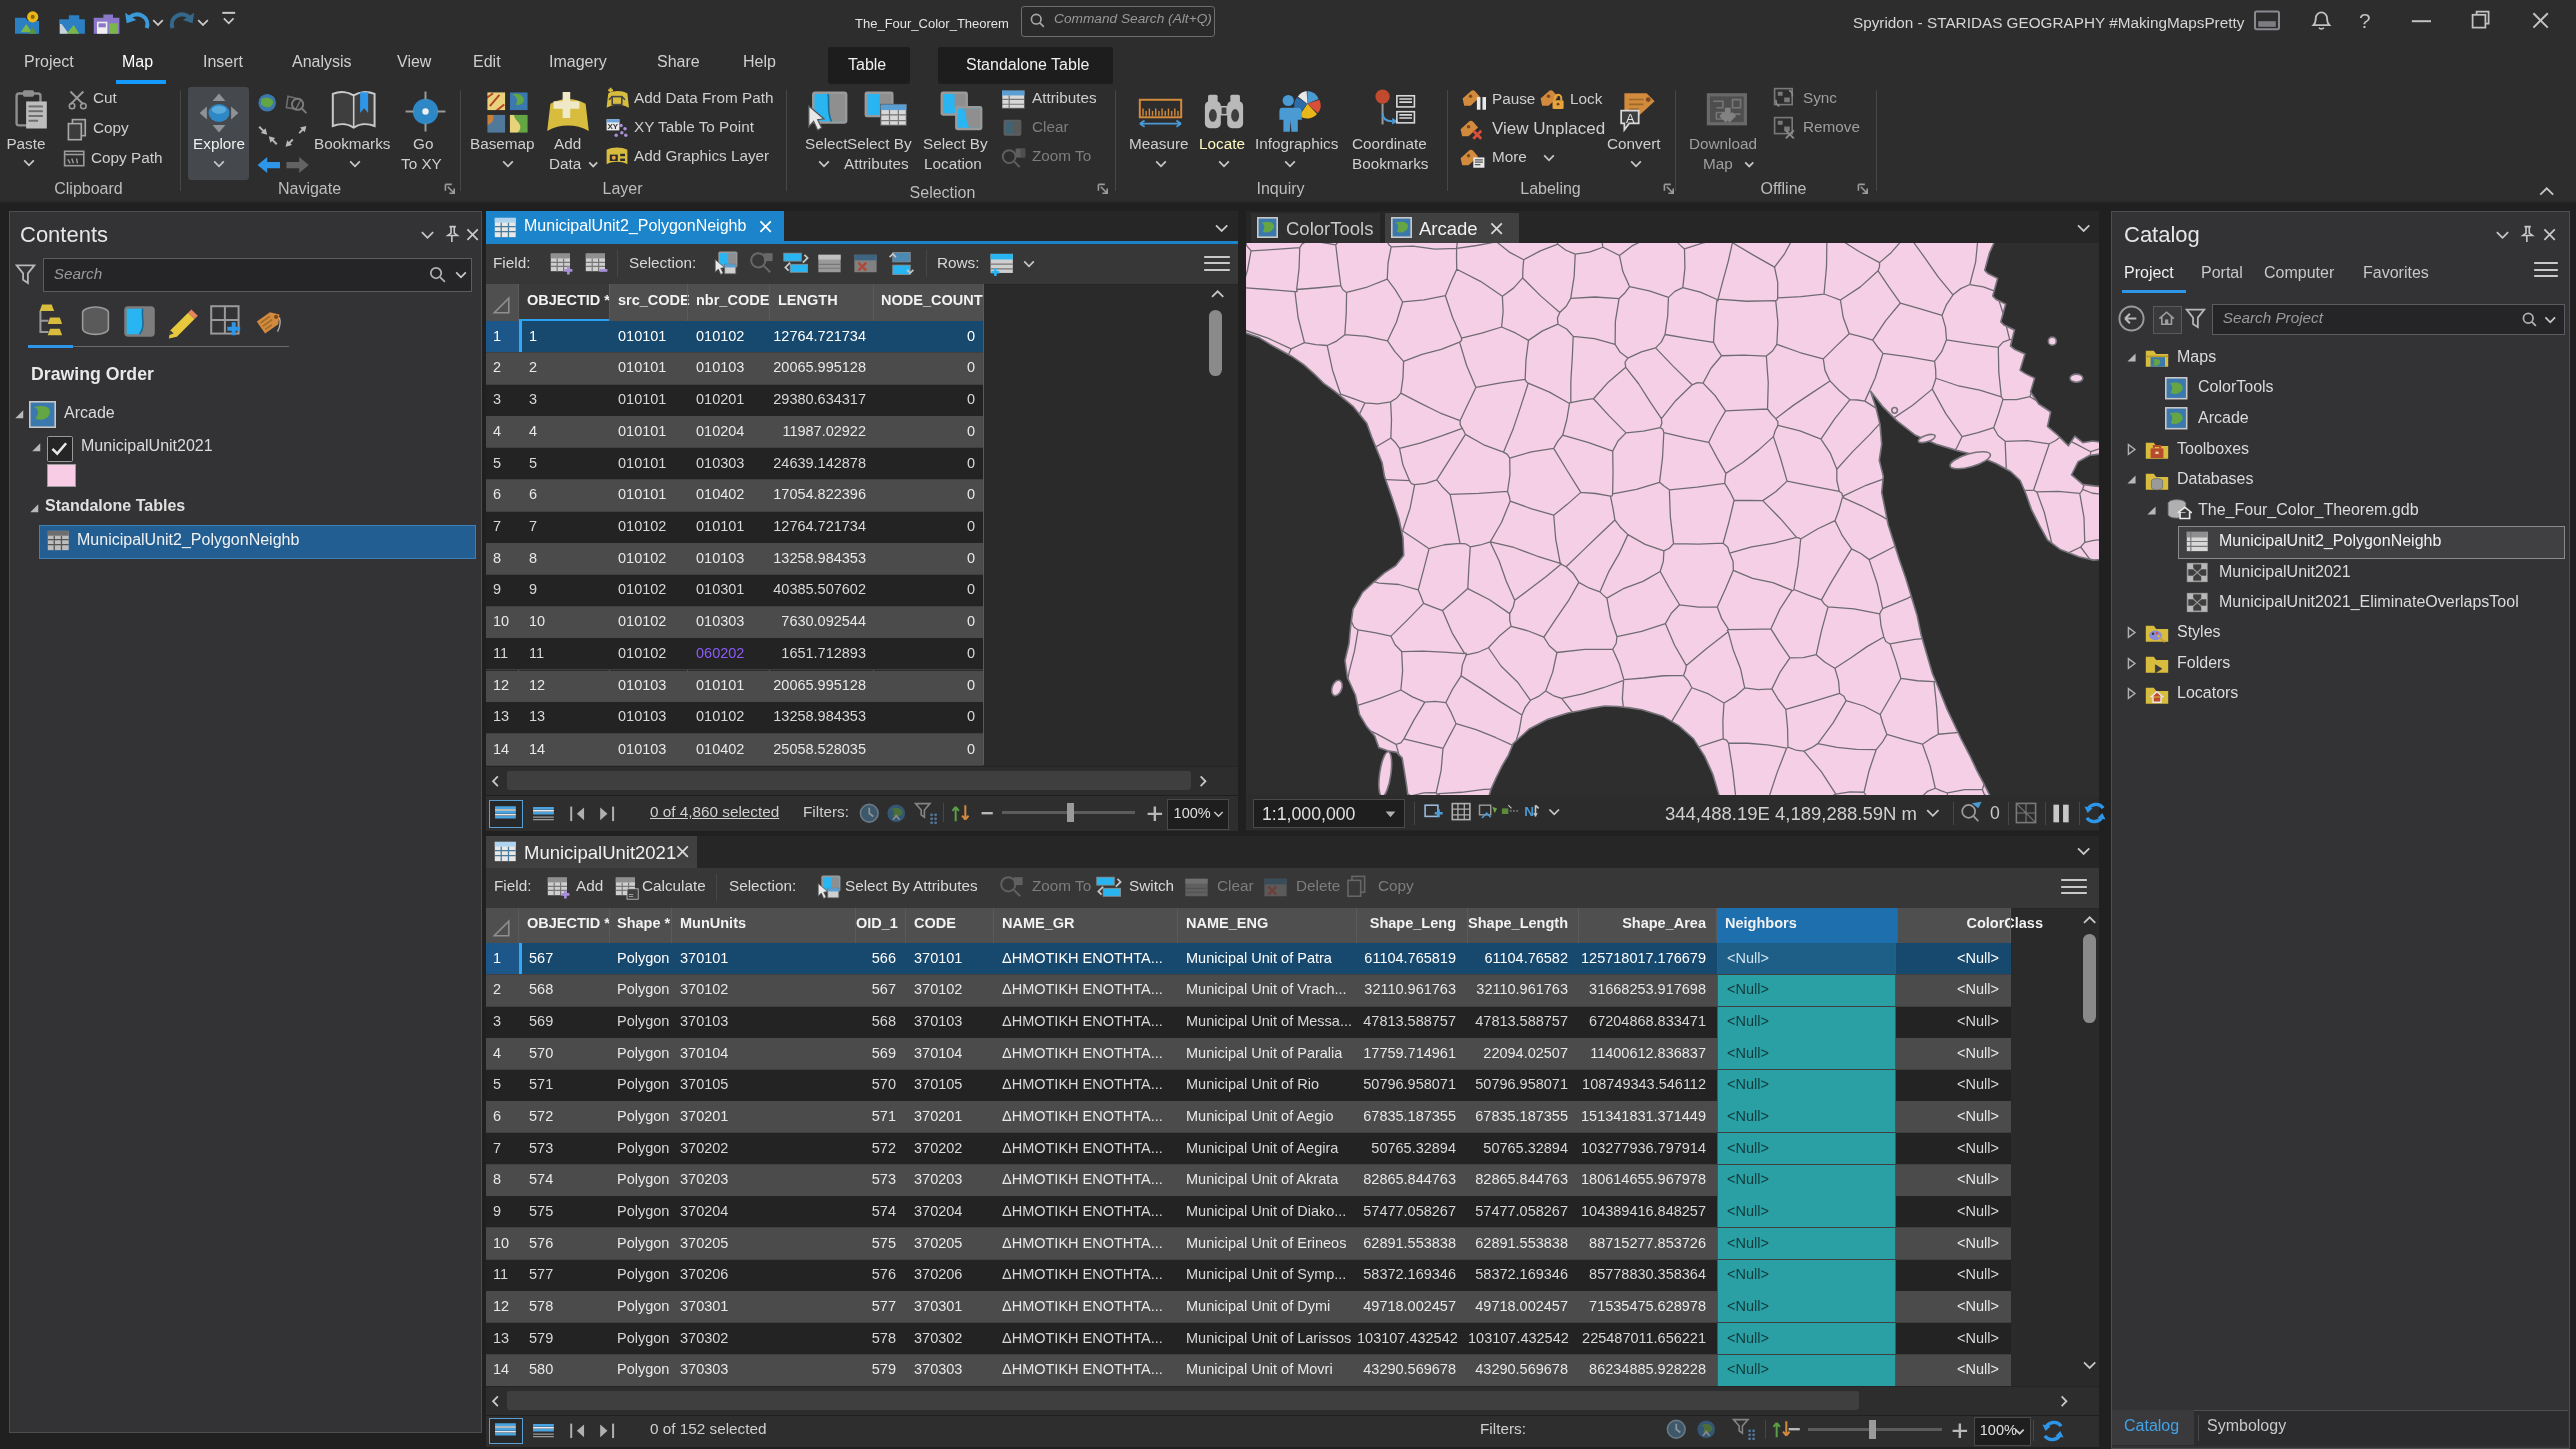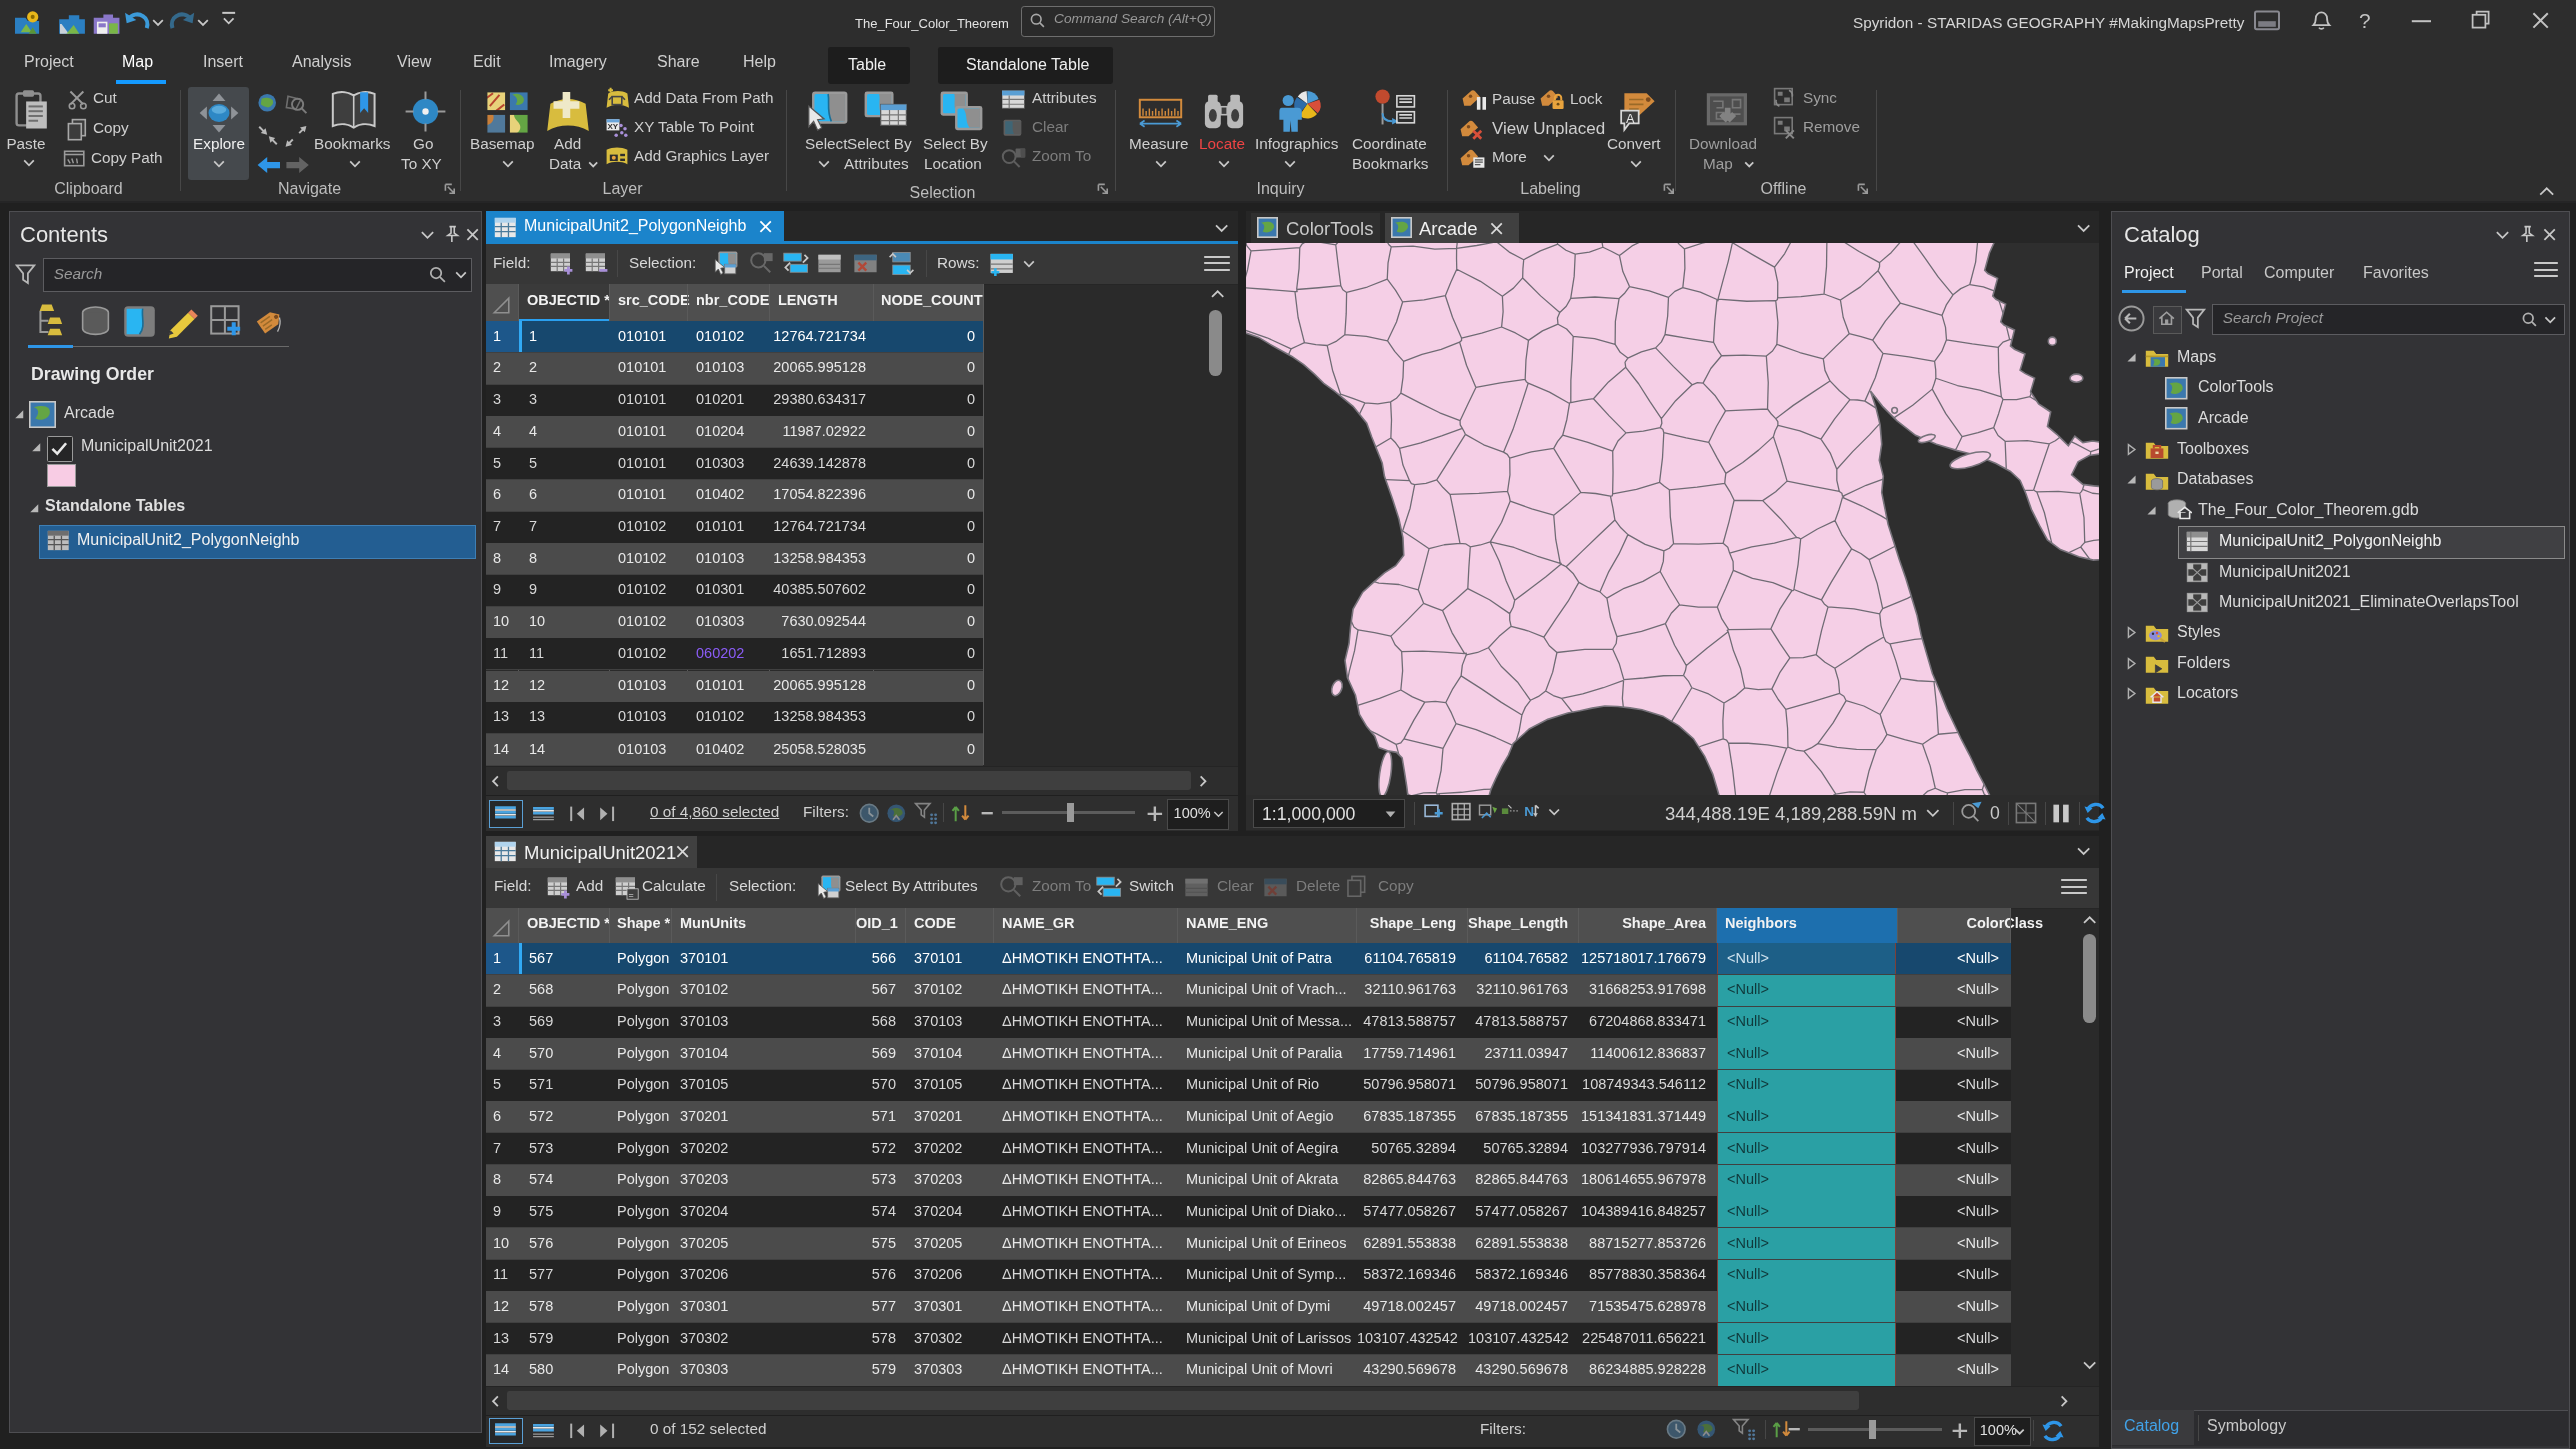--- a/index.html
+++ b/index.html
@@ -357,21 +357,21 @@
         <rect x="6" y="6" width="12" height="10" rx="2"></rect>
         <rect x="34" y="6" width="12" height="10" rx="2"></rect>
         <rect x="21" y="20" width="10" height="12"></rect>
       </g>
   <g fill="#3e3e3e">
         <ellipse cx="12" cy="32" rx="5" ry="8"></ellipse>
         <ellipse cx="40" cy="32" rx="5" ry="8"></ellipse>
         <rect x="23" y="22" width="6" height="8"></rect>
       </g>
 </svg>
-<div class="tx" style="left:1199px;top:135px;font-size:15.3px;color:#ef4444;">Locate</div>
+<div class="tx" style="left:1199px;top:135px;font-size:15.3px;color:#fef9c3;">Locate</div>
 <svg class="ico" style="left:1216px;top:159px" width="16" height="11.3" viewBox="0 0 20 14">
       <path d="M4,3 l6,6 6,-6" class="chev"></path>
     </svg>
 <svg class="ico" style="left:1277px;top:89px" width="48" height="47" viewBox="0 0 60 58">
   <g>
         <path d="M38,2 a16,16 0 0 1 14,10 l-14,6z" fill="#4a9ad4"></path>
         <path d="M53,13 a16,16 0 0 1 -2,17 l-13,-12z" fill="#d84f3a"></path>
         <path d="M50,31 a16,16 0 0 1 -22,2 l10,-15z" fill="#e8b71a"></path>
         <path d="M27,32 a16,16 0 0 1 -2,-22 l13,8z" fill="#2d6ca8"></path>
         <path d="M26,9 a16,16 0 0 1 11,-7 l1,16z" fill="#e8e8e8"></path>
@@ -1245,21 +1245,21 @@
 <div class="ab" style="left:1717px;top:1038px;width:179px;height:31px;background:#2aa0a4;border-left:1.6px solid #7e4038;border-right:1.6px solid #7e4038;box-sizing:border-box;"></div>
 <div class="tx" style="left:493px;top:1045px;font-size:14.5px;color:#e8e8e8;">4</div>
 <div class="tx" style="left:529px;top:1045px;font-size:14.5px;color:#e8e8e8;">570</div>
 <div class="tx" style="left:617px;top:1045px;font-size:14.5px;color:#e8e8e8;">Polygon</div>
 <div class="tx" style="left:680px;top:1045px;font-size:14.5px;color:#e8e8e8;">370104</div>
 <div class="tx" style="left:856px;top:1045px;width:40px;text-align:right;font-size:14.5px;color:#e8e8e8;">569</div>
 <div class="tx" style="left:914px;top:1045px;font-size:14.5px;color:#e8e8e8;">370104</div>
 <div class="tx" style="left:1002px;top:1045px;font-size:14.5px;color:#e8e8e8;">ΔΗΜΟΤΙΚΗ ΕΝΟΤΗΤΑ...</div>
 <div class="tx" style="left:1186px;top:1045px;font-size:14.5px;color:#e8e8e8;">Municipal Unit of Paralia</div>
 <div class="tx" style="left:1357px;top:1045px;width:99px;text-align:right;font-size:14.5px;color:#e8e8e8;">17759.714961</div>
-<div class="tx" style="left:1468px;top:1045px;width:100px;text-align:right;font-size:14.5px;color:#e8e8e8;">23711.03947</div>
+<div class="tx" style="left:1468px;top:1045px;width:100px;text-align:right;font-size:14.5px;color:#e8e8e8;">22094.02507</div>
 <div class="tx" style="left:1579px;top:1045px;width:127px;text-align:right;font-size:14.5px;color:#e8e8e8;">11400612.836837</div>
 <div class="tx" style="left:1727px;top:1045px;font-size:14.5px;color:#10393b;">&lt;Null&gt;</div>
 <div class="tx" style="left:1897px;top:1045px;width:102px;text-align:right;font-size:14.5px;color:#e8e8e8;">&lt;Null&gt;</div>
 <div class="ab" style="left:486px;top:1070px;width:1525px;height:31px;background:#232323;border-bottom:0.8px solid #404040;"></div>
 <div class="ab" style="left:1717px;top:1070px;width:179px;height:31px;background:#2aa0a4;border-left:1.6px solid #7e4038;border-right:1.6px solid #7e4038;box-sizing:border-box;"></div>
 <div class="tx" style="left:493px;top:1076px;font-size:14.5px;color:#d8d8d8;">5</div>
 <div class="tx" style="left:529px;top:1076px;font-size:14.5px;color:#d8d8d8;">571</div>
 <div class="tx" style="left:617px;top:1076px;font-size:14.5px;color:#d8d8d8;">Polygon</div>
 <div class="tx" style="left:680px;top:1076px;font-size:14.5px;color:#d8d8d8;">370105</div>
 <div class="tx" style="left:856px;top:1076px;width:40px;text-align:right;font-size:14.5px;color:#d8d8d8;">570</div>

